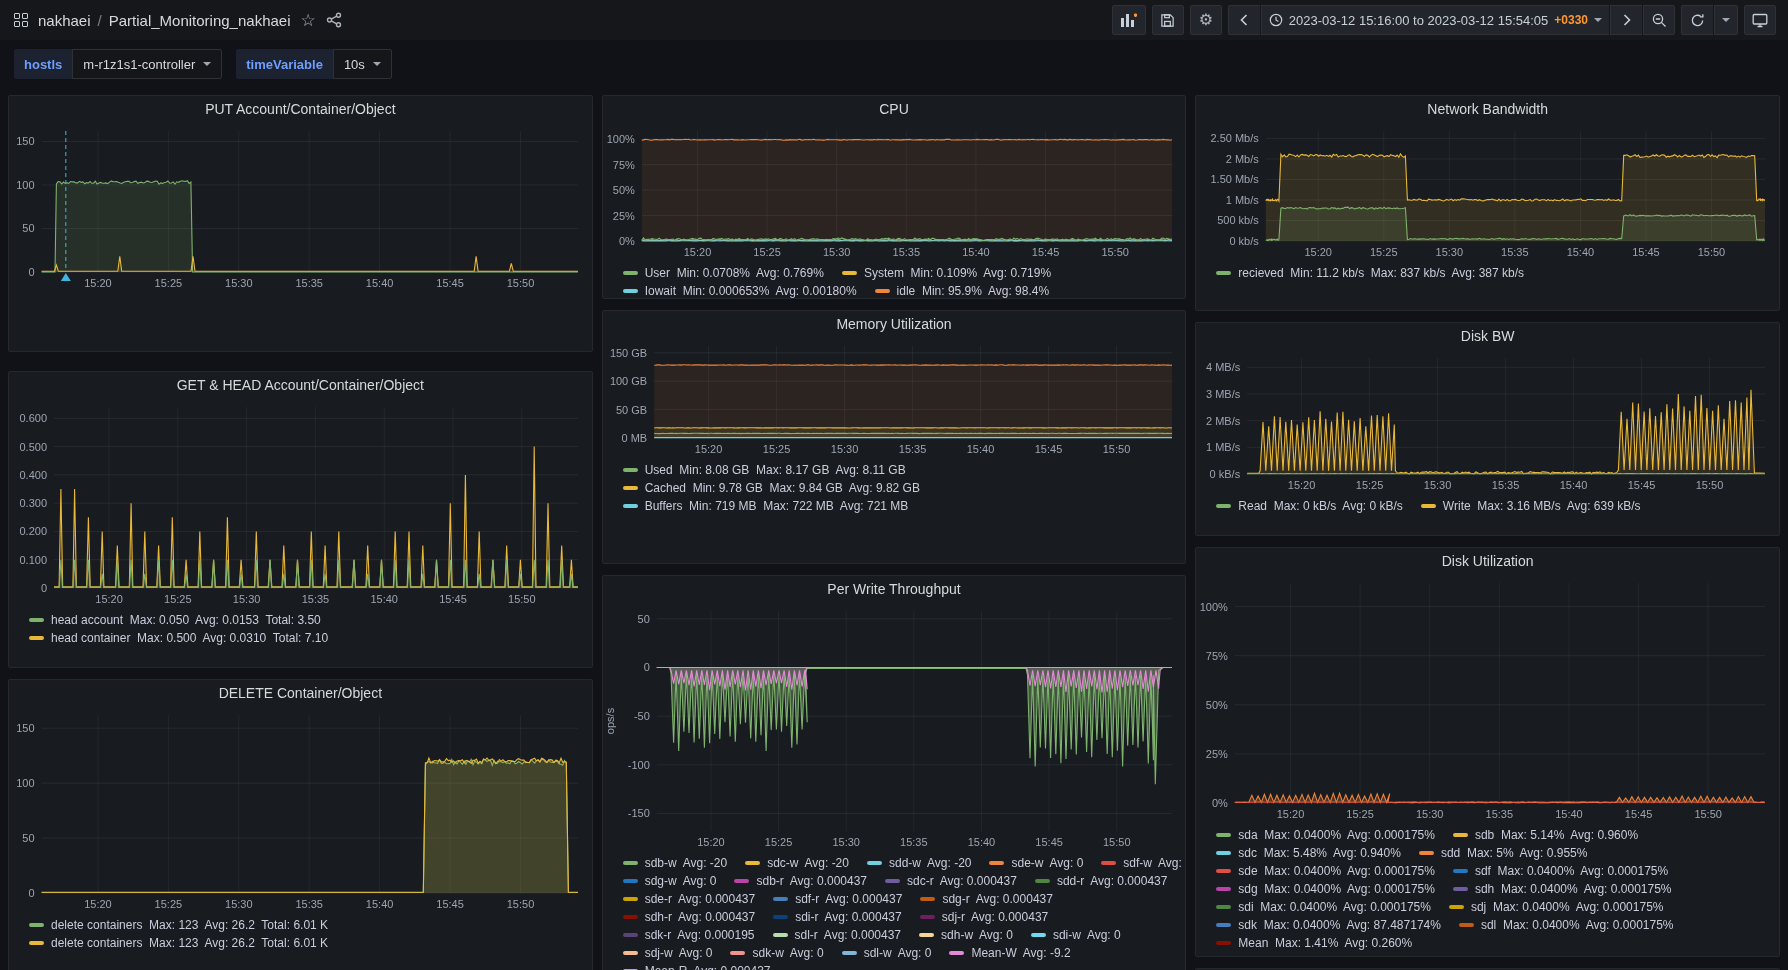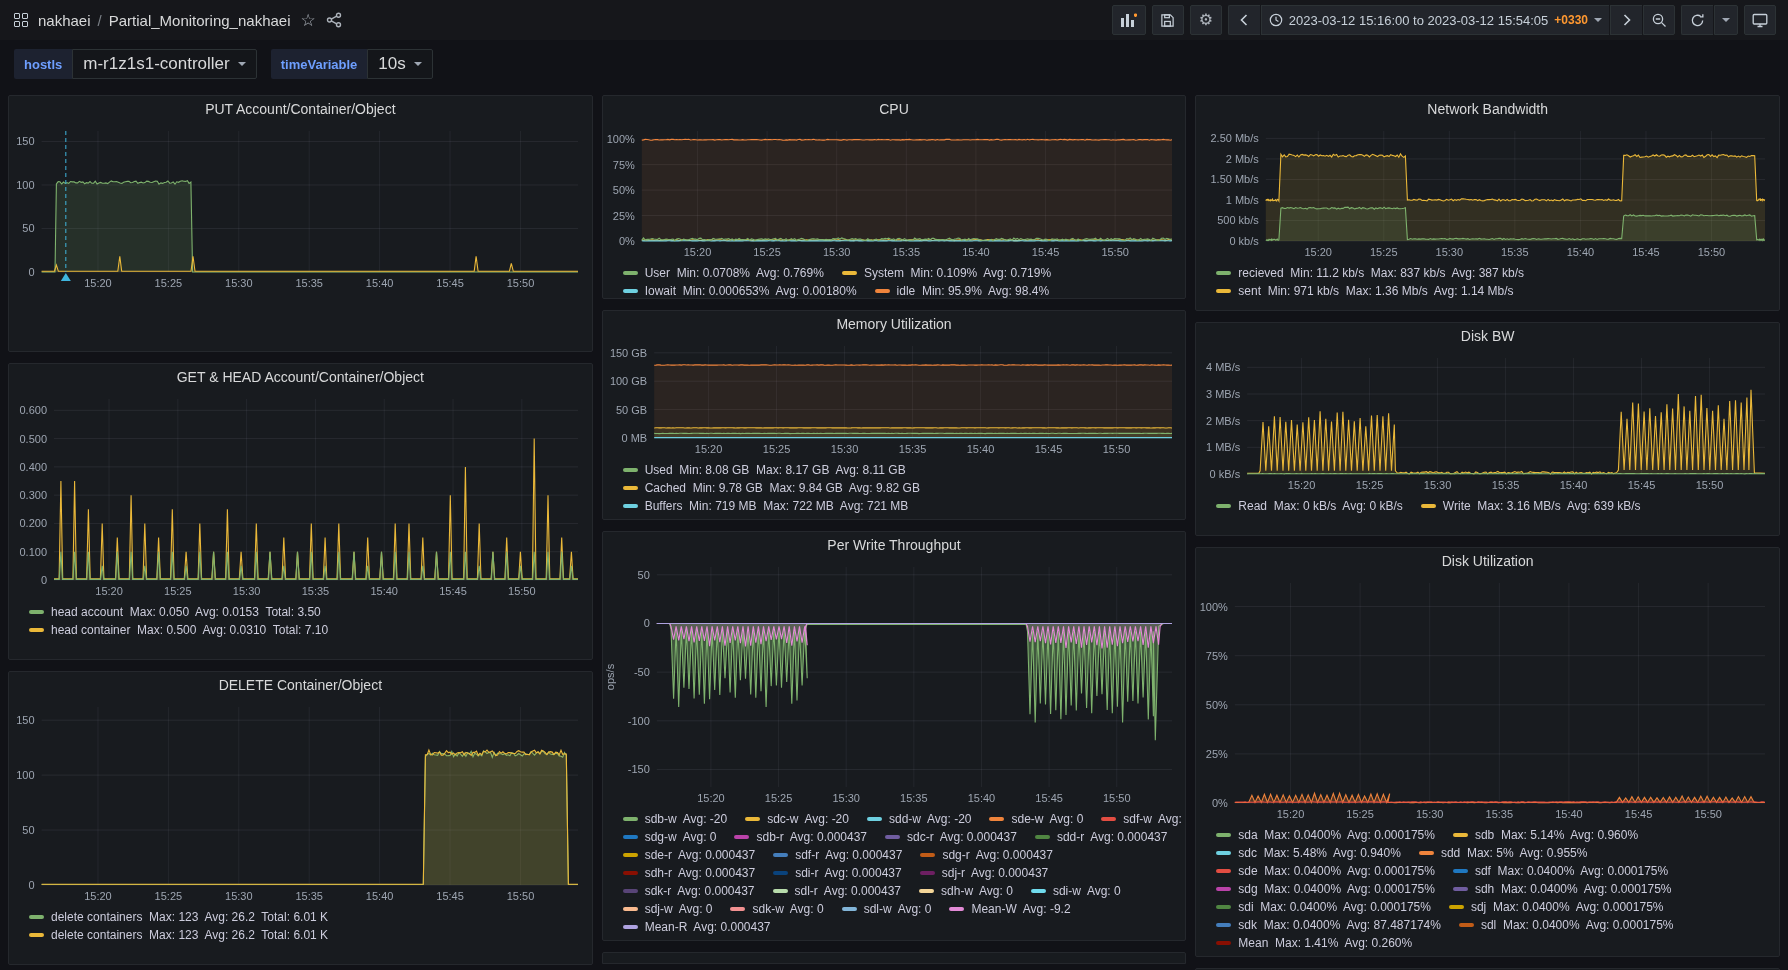--- a/index.html
+++ b/index.html
@@ -25,21 +25,21 @@
   .grp .btn:last-child { border-radius:0 2px 2px 0; border-right-width:1px; }
   .tz { color:#ff9830; font-size:12px; font-weight:700; }
   .caret { width:0; height:0; border-left:4px solid transparent; border-right:4px solid transparent;
     border-top:4px solid #9fa7b3; display:inline-block; }
   
   .submenu { height:48px; display:flex; align-items:center; gap:14px; padding:0 14px; background:#111217; }
   .varpair { display:flex; }
   .varlabel { height:30px; display:flex; align-items:center; padding:0 10px; background:#1d2230;
     color:#6e9fff; font-size:13px; font-weight:700; border-radius:2px 0 0 2px; }
   .varvalue { height:30px; display:flex; align-items:center; gap:8px; padding:0 10px; background:#14161a;
-    border:1px solid #2c3235; color:#d8d9da; font-size:17px; border-radius:0 2px 2px 0; }
+    border:1px solid #2c3235; color:#d8d9da; font-size:13px; border-radius:0 2px 2px 0; }
   
   .dash { padding:7px 8px 0 8px; display:grid; grid-template-columns:1fr 1fr 1fr; column-gap:9px;
     height:882px; overflow:hidden; }
   .col { display:flex; flex-direction:column; gap:11px; min-width:0; }
   .panel { background:#181b1f; border:1px solid #25282d; border-radius:2px; display:flex;
     flex-direction:column; overflow:hidden; flex-shrink:0; }
   .p-title { height:26px; display:flex; align-items:center; justify-content:center; font-size:14px;
     font-weight:500; color:#d8d9da; flex-shrink:0; cursor:pointer; }
   .p-chart { flex-shrink:0; }
   .p-chart svg { display:block; }
@@ -190,21 +190,21 @@
             <text x="511.49084368353334" y="165" text-anchor="middle" fill="#9da5b1" font-size="11">15:50</text>
             <path d="M32.6 150.0L46.0 150.0L47.4 62.0L49.2 59.6L50.9 59.8L52.7 62.0L54.5 60.1L56.2 61.4L58.0 60.7L59.8 61.4L61.5 59.5L63.3 59.9L65.1 59.9L66.9 60.9L68.6 60.9L70.4 59.3L72.2 60.3L73.9 59.9L75.7 61.8L77.5 60.6L79.2 61.1L81.0 59.6L82.8 61.3L84.6 61.2L86.3 59.2L88.1 62.1L89.9 61.1L91.6 60.4L93.4 61.2L95.2 61.3L96.9 60.9L98.7 61.6L100.5 60.1L102.3 58.9L104.0 59.7L105.8 59.8L107.6 59.6L109.3 60.3L111.1 61.0L112.9 61.5L114.6 60.3L116.4 59.8L118.2 59.4L120.0 59.3L121.7 60.7L123.5 60.5L125.3 59.5L127.0 59.2L128.8 61.3L130.6 60.6L132.3 60.2L134.1 61.0L135.9 60.6L137.7 59.1L139.4 59.4L141.2 60.3L143.0 60.5L144.7 59.7L146.5 59.0L148.3 59.3L150.0 62.1L151.8 60.9L153.6 61.4L155.4 60.5L157.1 60.2L158.9 59.0L160.7 61.2L162.4 61.0L164.2 59.9L166.0 62.2L167.7 59.8L169.5 60.3L171.3 59.2L173.1 58.8L174.8 59.3L176.6 59.4L178.4 58.7L180.1 61.4L181.9 60.1L183.6 150.0L569.0 150.0L569.0 150L32.6 150Z" fill="#7EB26D" fill-opacity="0.14"></path>
             <path d="M32.6 150.0L46.0 150.0L47.4 62.0L49.2 59.6L50.9 59.8L52.7 62.0L54.5 60.1L56.2 61.4L58.0 60.7L59.8 61.4L61.5 59.5L63.3 59.9L65.1 59.9L66.9 60.9L68.6 60.9L70.4 59.3L72.2 60.3L73.9 59.9L75.7 61.8L77.5 60.6L79.2 61.1L81.0 59.6L82.8 61.3L84.6 61.2L86.3 59.2L88.1 62.1L89.9 61.1L91.6 60.4L93.4 61.2L95.2 61.3L96.9 60.9L98.7 61.6L100.5 60.1L102.3 58.9L104.0 59.7L105.8 59.8L107.6 59.6L109.3 60.3L111.1 61.0L112.9 61.5L114.6 60.3L116.4 59.8L118.2 59.4L120.0 59.3L121.7 60.7L123.5 60.5L125.3 59.5L127.0 59.2L128.8 61.3L130.6 60.6L132.3 60.2L134.1 61.0L135.9 60.6L137.7 59.1L139.4 59.4L141.2 60.3L143.0 60.5L144.7 59.7L146.5 59.0L148.3 59.3L150.0 62.1L151.8 60.9L153.6 61.4L155.4 60.5L157.1 60.2L158.9 59.0L160.7 61.2L162.4 61.0L164.2 59.9L166.0 62.2L167.7 59.8L169.5 60.3L171.3 59.2L173.1 58.8L174.8 59.3L176.6 59.4L178.4 58.7L180.1 61.4L181.9 60.1L183.6 150.0L569.0 150.0" fill="none" stroke="#7EB26D" stroke-width="1.1"></path>
             <path d="M32.6 149.3L45.4 149.3L47.4 143.0L49.4 149.3L108.8 149.3L110.8 134.3L112.7 149.3L182.0 149.3L184.0 134.3L186.0 149.3L465.2 149.3L467.1 134.3L469.1 149.3L500.4 149.3L502.3 141.3L504.3 149.3L569.0 149.3L569.0 150L32.6 150Z" fill="#EAB839" fill-opacity="0.1"></path>
             <path d="M32.6 149.3L45.4 149.3L47.4 143.0L49.4 149.3L108.8 149.3L110.8 134.3L112.7 149.3L182.0 149.3L184.0 134.3L186.0 149.3L465.2 149.3L467.1 134.3L469.1 149.3L500.4 149.3L502.3 141.3L504.3 149.3L569.0 149.3" fill="none" stroke="#EAB839" stroke-width="1.1"></path>
             <line x1="56.8262426804611" x2="56.8262426804611" y1="9" y2="150" stroke="#3fb5de" stroke-dasharray="4 3" stroke-width="1"></line>
             <polygon points="51.8262426804611,159 61.8262426804611,159 56.8262426804611,151" fill="#3fb5de"></polygon>
           </svg>
         </div>
     </section>
-    <section class="panel" style="height:297px;">
+    <section class="panel" style="height:297px;margin-top:8px;">
       <div class="p-title">GET &amp; HEAD Account/Container/Object</div>
       <div class="p-chart" style="height:211px;">
           <svg width="583" height="211">
             <line x1="45" x2="569" y1="190" y2="190" stroke="rgba(204,204,220,0.09)"></line>
             <line x1="45" x2="569" y1="161.71875" y2="161.71875" stroke="rgba(204,204,220,0.09)"></line>
             <line x1="45" x2="569" y1="133.4375" y2="133.4375" stroke="rgba(204,204,220,0.09)"></line>
             <line x1="45" x2="569" y1="105.15625" y2="105.15625" stroke="rgba(204,204,220,0.09)"></line>
             <line x1="45" x2="569" y1="76.875" y2="76.875" stroke="rgba(204,204,220,0.09)"></line>
             <line x1="45" x2="569" y1="48.59375" y2="48.59375" stroke="rgba(204,204,220,0.09)"></line>
             <line x1="45" x2="569" y1="20.3125" y2="20.3125" stroke="rgba(204,204,220,0.09)"></line>
@@ -352,21 +352,21 @@
               <span class="l-swatch" style="background: rgb(110, 208, 224);"></span>
               <span class="l-text">Iowait  Min: 0.000653%  Avg: 0.00180%</span>
             </span>
             <span class="l-item">
               <span class="l-swatch" style="background: rgb(239, 132, 60);"></span>
               <span class="l-text">idle  Min: 95.9%  Avg: 98.4%</span>
             </span>
           </div>
         </div>
     </section>
-    <section class="panel" style="height:210px;">
+    <section class="panel" style="height:254px;">
       <div class="p-title">Memory Utilization</div>
       <div class="p-chart" style="height:122px;">
           <svg width="583" height="122">
             <line x1="51.2" x2="569" y1="101" y2="101" stroke="rgba(204,204,220,0.09)"></line>
             <line x1="51.2" x2="569" y1="72.60493827160494" y2="72.60493827160494" stroke="rgba(204,204,220,0.09)"></line>
             <line x1="51.2" x2="569" y1="44.20987654320988" y2="44.20987654320988" stroke="rgba(204,204,220,0.09)"></line>
             <line x1="51.2" x2="569" y1="15.814814814814815" y2="15.814814814814815" stroke="rgba(204,204,220,0.09)"></line>
             <line x1="105.58647165401885" x2="105.58647165401885" y1="9" y2="101" stroke="rgba(204,204,220,0.07)"></line>
             <line x1="173.56956122154241" x2="173.56956122154241" y1="9" y2="101" stroke="rgba(204,204,220,0.07)"></line>
             <line x1="241.55265078906598" x2="241.55265078906598" y1="9" y2="101" stroke="rgba(204,204,220,0.07)"></line>
@@ -516,21 +516,21 @@
               <span class="l-text">sdi-r  Avg: 0.000437</span>
             </span>
             <span class="l-item">
               <span class="l-swatch" style="background: rgb(109, 31, 98);"></span>
               <span class="l-text">sdj-r  Avg: 0.000437</span>
             </span>
           </div>
           <div class="l-row">
             <span class="l-item">
               <span class="l-swatch" style="background: rgb(88, 68, 119);"></span>
-              <span class="l-text">sdk-r  Avg: 0.000437</span>
+              <span class="l-text">sdk-r  Avg: 0.000195</span>
             </span>
             <span class="l-item">
               <span class="l-swatch" style="background: rgb(183, 219, 171);"></span>
               <span class="l-text">sdl-r  Avg: 0.000437</span>
             </span>
             <span class="l-item">
               <span class="l-swatch" style="background: rgb(244, 213, 152);"></span>
               <span class="l-text">sdh-w  Avg: 0</span>
             </span>
             <span class="l-item">
@@ -604,26 +604,20 @@
             <path d="M69.8 118.5L70.3 118.3L70.9 117.8L71.4 118.4L72.0 118.0L72.5 118.4L73.1 117.4L73.6 117.8L74.2 117.6L74.7 118.0L75.3 117.2L75.8 118.4L76.4 118.0L76.9 117.3L77.4 117.6L78.0 117.4L78.5 117.4L79.1 117.6L79.6 118.1L80.2 117.9L80.7 117.5L81.3 117.1L81.8 118.2L82.4 118.1L82.9 117.9L84.9 86.1L86.5 85.7L88.2 86.4L89.8 86.5L91.4 85.5L93.1 86.1L94.7 85.5L96.3 86.0L98.0 86.7L99.6 85.6L101.3 86.2L102.9 86.0L104.5 85.6L106.2 86.5L107.8 86.7L109.5 86.3L111.1 87.1L112.7 85.7L114.4 85.6L116.0 86.0L117.6 85.5L119.3 86.5L120.9 86.9L122.6 86.7L124.2 86.8L125.8 86.2L127.5 86.1L129.1 86.0L130.8 86.0L132.4 87.0L134.0 86.8L135.7 85.5L137.3 86.1L138.9 85.9L140.6 87.2L142.2 86.2L143.9 86.9L145.5 86.4L147.1 86.4L148.8 85.4L150.4 85.4L152.1 85.2L153.7 86.8L155.3 85.6L157.0 86.0L158.6 86.9L160.2 86.4L161.9 86.3L163.5 85.4L165.2 86.8L166.8 85.6L168.4 86.0L170.1 86.7L171.7 87.0L173.4 86.2L175.0 85.8L176.6 85.9L178.3 87.2L179.9 85.9L181.5 86.7L183.2 85.9L184.8 85.8L186.5 86.7L188.1 85.2L189.7 86.7L191.4 86.1L193.0 85.9L194.7 86.3L196.3 86.7L197.9 86.0L199.6 86.6L201.2 85.9L202.8 86.7L204.5 86.7L206.1 86.5L207.8 86.2L209.4 85.8L211.4 117.5L213.0 117.2L214.6 116.5L216.3 117.2L217.9 116.7L219.5 116.9L221.2 117.2L222.8 116.9L224.5 117.1L226.1 116.9L227.7 116.8L229.4 117.1L231.0 117.3L232.6 117.4L234.3 116.6L235.9 117.2L237.5 116.9L239.2 117.1L240.8 117.0L242.5 117.0L244.1 116.7L245.7 116.6L247.4 116.7L249.0 116.6L250.6 117.4L252.3 117.2L253.9 116.4L255.5 116.9L257.2 117.1L258.8 116.5L260.4 116.4L262.1 116.9L263.7 116.9L265.4 116.8L267.0 116.4L268.6 116.7L270.3 117.1L271.9 116.7L273.5 117.5L275.2 117.0L276.8 116.9L278.4 117.0L280.1 116.9L281.7 117.1L283.4 116.3L285.0 117.1L286.6 117.0L288.3 116.8L289.9 117.2L291.5 117.2L293.2 117.5L294.8 117.0L296.4 116.5L298.1 117.4L299.7 116.7L301.4 116.8L303.0 116.4L304.6 116.4L306.3 117.5L307.9 116.5L309.5 117.4L311.2 116.8L312.8 117.4L314.4 116.9L316.1 117.0L317.7 116.8L319.3 117.2L321.0 117.5L322.6 117.6L324.3 117.3L325.9 116.7L327.5 117.2L329.2 116.6L330.8 117.0L332.4 117.2L334.1 117.4L335.7 116.9L337.3 116.5L339.0 116.8L340.6 117.5L342.3 116.8L343.9 117.1L345.5 117.2L347.2 117.0L348.8 116.8L350.4 116.9L352.1 116.6L353.7 116.7L355.3 117.0L357.0 116.7L358.6 116.8L360.2 116.4L361.9 117.3L363.5 117.0L365.2 116.5L366.8 116.4L368.4 116.9L370.1 117.3L371.7 117.3L373.3 116.5L375.0 117.4L376.6 116.8L378.2 117.6L379.9 117.3L381.5 116.8L383.2 117.5L384.8 117.6L386.4 116.7L388.1 116.7L389.7 117.3L391.3 117.0L393.0 117.0L394.6 116.6L396.2 116.8L397.9 117.4L399.5 116.6L401.1 117.5L402.8 116.8L404.4 116.7L406.1 116.7L407.7 116.5L409.3 116.8L411.0 117.2L412.6 117.1L414.2 116.4L415.9 116.7L417.5 116.7L419.1 117.3L420.8 117.4L422.4 116.6L424.1 116.4L425.7 116.6L427.7 94.0L429.3 93.1L430.9 93.6L432.6 93.7L434.2 92.7L435.8 93.9L437.5 93.0L439.1 94.0L440.8 94.1L442.4 93.7L444.0 93.4L445.7 93.6L447.3 93.3L449.0 93.9L450.6 93.9L452.2 93.9L453.9 93.7L455.5 94.0L457.1 93.7L458.8 93.7L460.4 93.0L462.1 93.6L463.7 93.3L465.3 94.1L467.0 93.9L468.6 94.0L470.3 94.0L471.9 93.9L473.5 93.7L475.2 93.2L476.8 94.1L478.4 93.9L480.1 93.8L481.7 93.5L483.4 93.8L485.0 93.1L486.6 93.3L488.3 94.0L489.9 93.1L491.6 93.0L493.2 93.6L494.8 94.2L496.5 92.8L498.1 93.2L499.7 93.2L501.4 93.5L503.0 94.0L504.7 92.8L506.3 93.0L507.9 93.8L509.6 93.5L511.2 93.5L512.9 93.7L514.5 93.7L516.1 93.6L517.8 93.5L519.4 93.3L521.1 93.1L522.7 93.7L524.3 93.4L526.0 93.4L527.6 93.0L529.2 93.7L530.9 93.2L532.5 94.3L534.2 94.2L535.8 93.5L537.4 93.4L539.1 93.3L540.7 94.1L542.4 93.6L544.0 93.3L545.6 93.9L547.3 93.6L548.9 92.9L550.5 93.7L552.2 93.3L553.8 92.9L555.5 94.2L557.1 93.8L558.7 93.7L560.7 117.6L561.0 117.3L561.4 117.6L561.7 117.6L562.1 117.7L562.4 117.8L562.8 118.0L563.1 117.6L563.5 117.8L563.8 117.3L564.1 118.2L564.5 117.6L564.8 117.8L565.2 117.4L565.5 117.9L565.9 117.5L566.2 118.3L566.6 117.4L566.9 117.4L567.2 117.9L567.6 117.2L567.9 118.1L568.3 118.0L568.6 118.0L569.0 118.2" fill="none" stroke="#7EB26D" stroke-width="1.1"></path>
           </svg>
         </div>
       <div class="p-legend">
           <div class="l-row">
             <span class="l-item">
               <span class="l-swatch" style="background: rgb(126, 178, 109);"></span>
               <span class="l-text">recieved  Min: 11.2 kb/s  Max: 837 kb/s  Avg: 387 kb/s</span>
             </span>
           </div>
-          <div class="l-row">
-            <span class="l-item">
-              <span class="l-swatch" style="background: rgb(234, 184, 57);"></span>
-              <span class="l-text">sent  Min: 971 kb/s  Max: 1.36 Mb/s  Avg: 1.14 Mb/s</span>
-            </span>
-          </div>
         </div>
     </section>
     <section class="panel" style="height:214px;">
       <div class="p-title">Disk BW</div>
       <div class="p-chart" style="height:146px;">
           <svg width="583" height="146">
             <line x1="51.2" x2="569" y1="125" y2="125" stroke="rgba(204,204,220,0.09)"></line>
             <line x1="51.2" x2="569" y1="98.33333333333333" y2="98.33333333333333" stroke="rgba(204,204,220,0.09)"></line>
             <line x1="51.2" x2="569" y1="71.66666666666666" y2="71.66666666666666" stroke="rgba(204,204,220,0.09)"></line>
             <line x1="51.2" x2="569" y1="44.99999999999999" y2="44.99999999999999" stroke="rgba(204,204,220,0.09)"></line>

